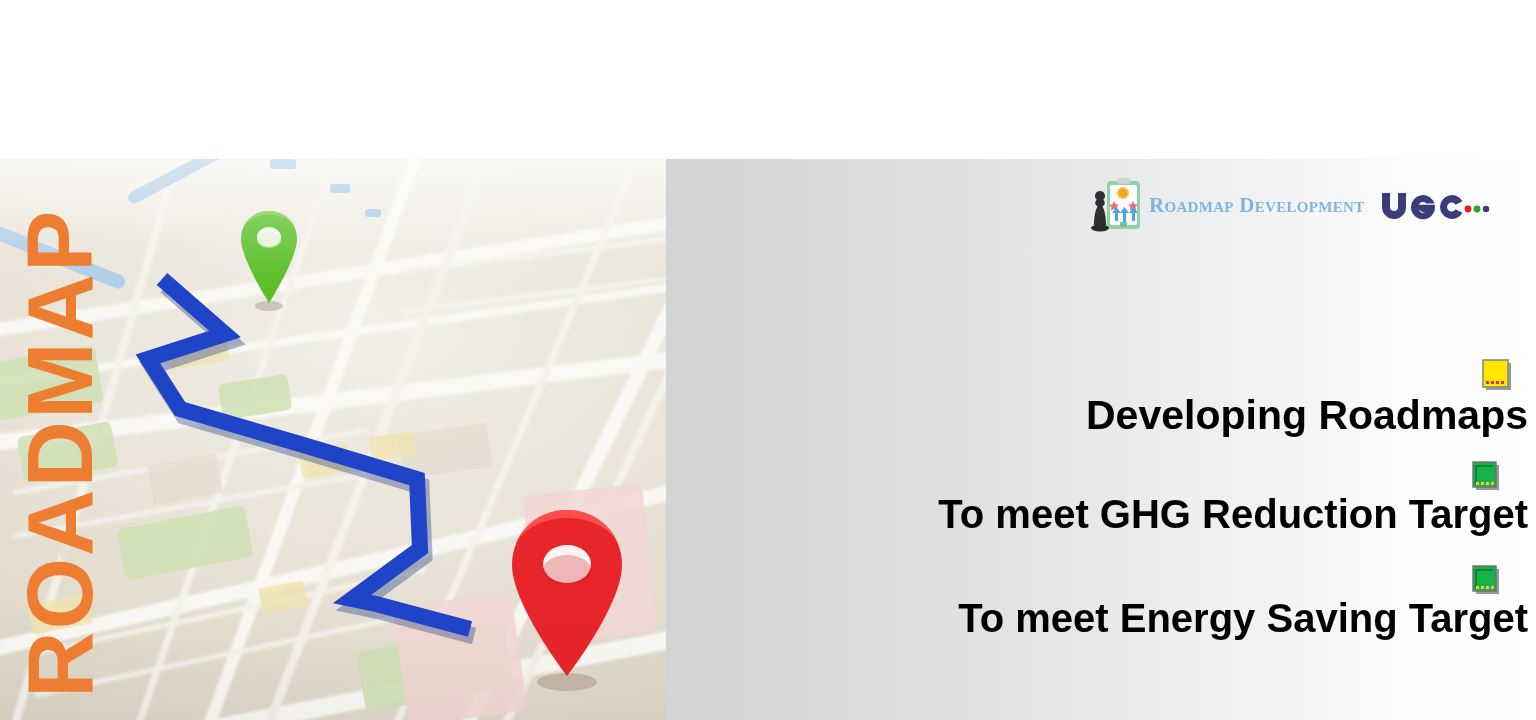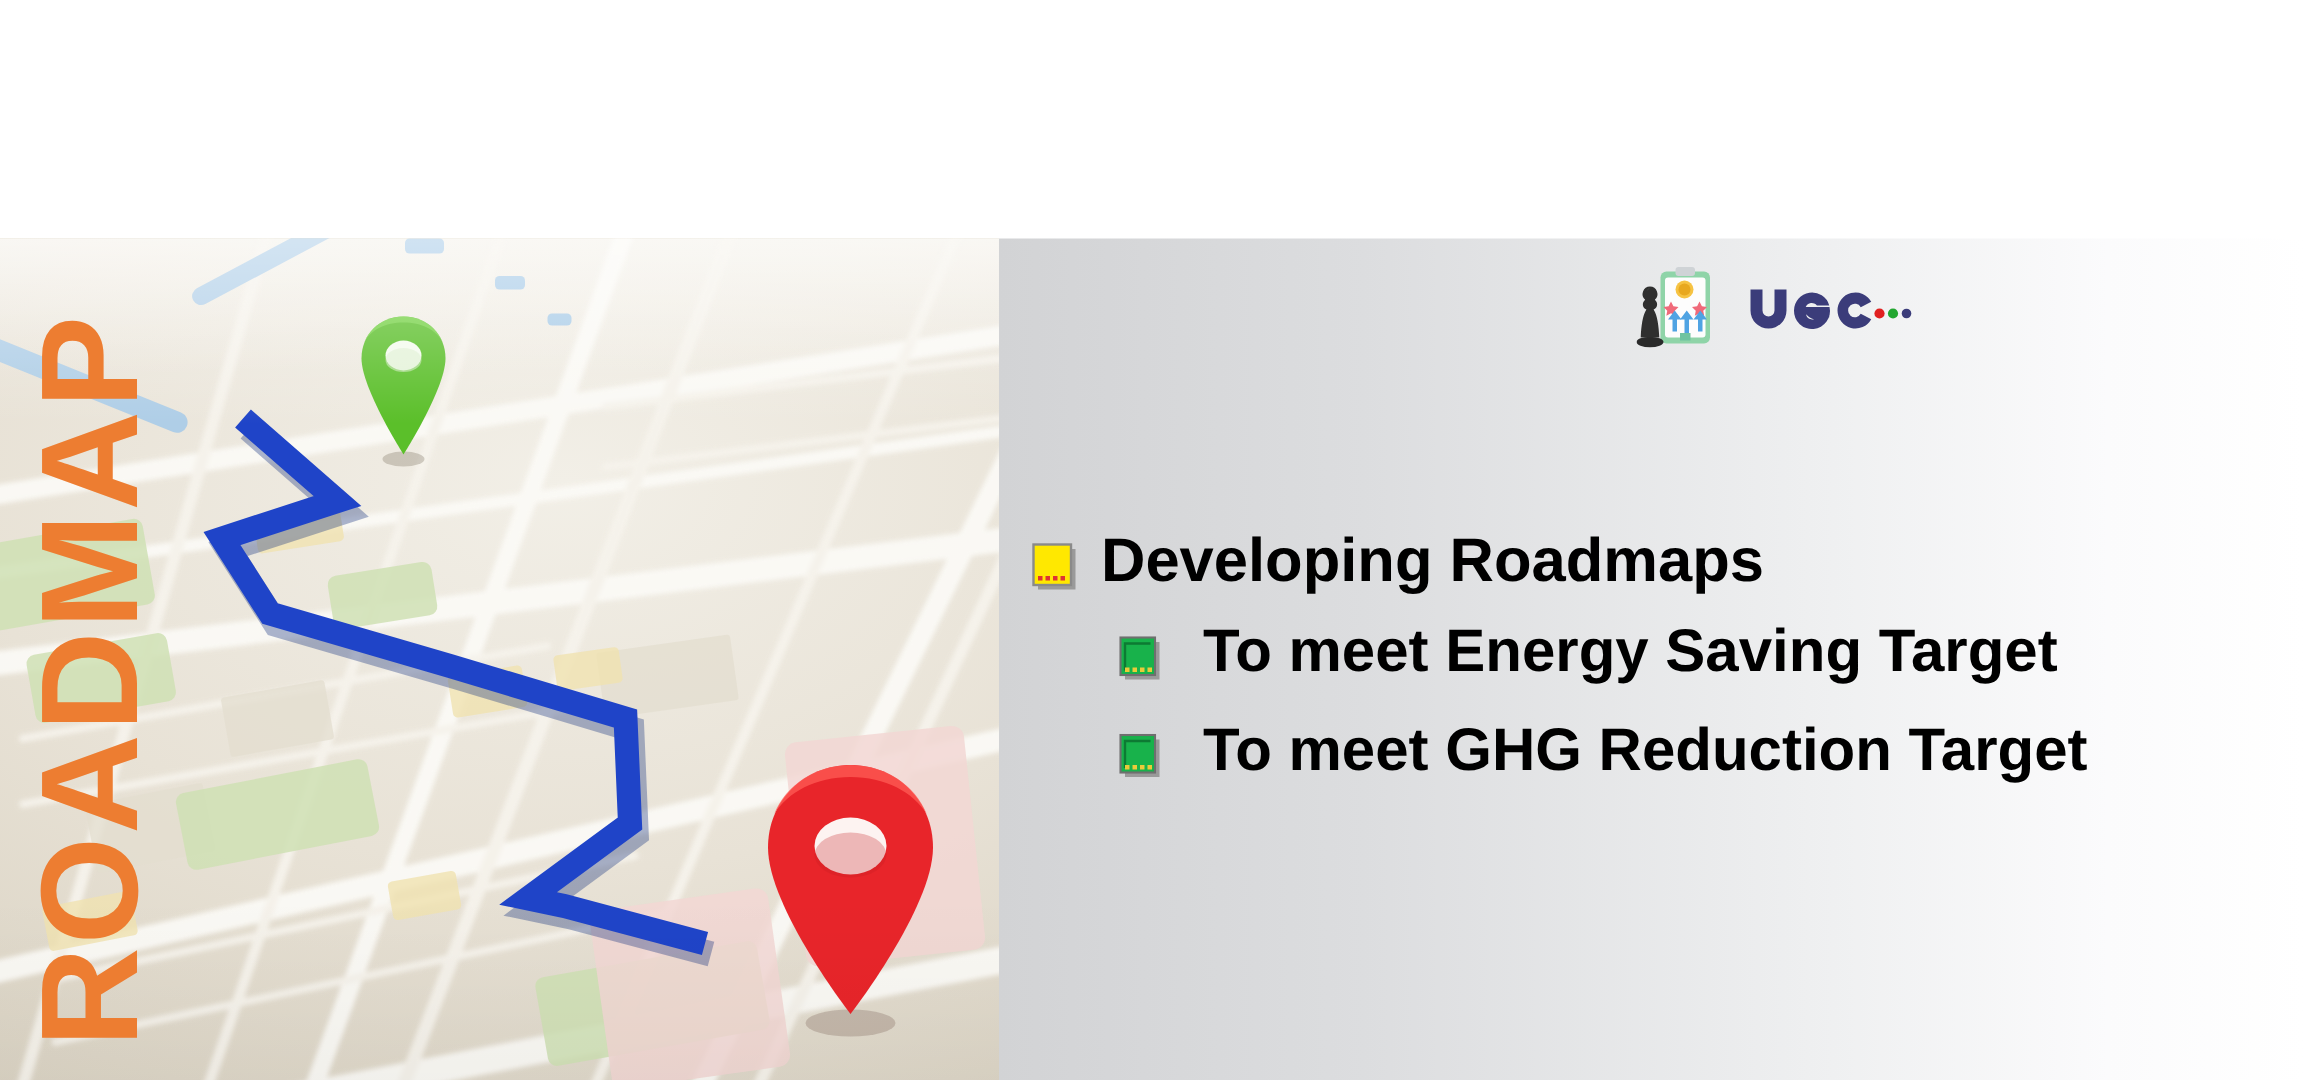--- a/index.html
+++ b/index.html
@@ -188,22 +188,23 @@
 
   
   .bullets {
     position: absolute;
     left: 22px;
     top: 190px;
     width: 840px;
   }
   .bullet-row {
     display: flex;
-    align-items: center;
+    align-items: flex-end;
     margin-bottom: 14px;
+    flex-direction: column;
   }
   .bullet-row.level2 {
     margin-left: 58px;
     margin-bottom: 18px;
   }
   .bullet-row.last { margin-bottom: 0; }
 
   .bullet-icon { flex: none; margin-right: 16px; }
   .bullet-icon.l1 { width: 30px; height: 32px; margin-top: 10px; }
   .bullet-icon.l2 { width: 28px; height: 30px; margin-top: 8px; margin-right: 28px; }
@@ -324,20 +325,21 @@
             <path d="M24 44 l0-8 -3 0 4.5-6 4.5 6 -3 0 0 8z" fill="#4fa3e3"></path>
             <path d="M32 46 l0-10 -3 0 4.5-6 4.5 6 -3 0 0 10z" fill="#4fa3e3"></path>
             <path d="M41 44 l0-8 -3 0 4.5-6 4.5 6 -3 0 0 8z" fill="#4fa3e3"></path>
             <rect x="29" y="45" width="7" height="5" fill="#6fc3a0"></rect>
 
             <ellipse cx="9" cy="51" rx="9" ry="3.5" fill="#2a2a2a"></ellipse>
             <path d="M9 14 a5 5 0 0 1 3.2 8.8 c2.4 2 2 5.2 -.8 6.6 c2.6 4 3.4 11 3.8 18.6 h-12.4 c.4-7.6 1.2-14.6 3.8-18.6 c-2.8-1.4 -3.2-4.6 -.8-6.6 A5 5 0 0 1 9 14 Z" fill="#2f2f2f"></path>
             <path d="M7 16.5 a3 3 0 0 1 2.4-1.4 c-1.6 .4-2.6 1.8-2.4 1.4z" fill="#6a6a6a"></path>
           </svg>
           <div class="ghg-text">
+            <div class="ghg-line">Roadmap Development</div>
           </div>
         </div>
 
         <svg class="uec-logo" viewBox="0 0 112 40">
 
           <path d="M4 8 v14 a12 12 0 0 0 24 0 v-14 h-8 v14 a4 4 0 0 1 -8 0 v-14 z" fill="#3B3C7A"></path>
 
           <path d="M33 22 a12 12 0 0 1 23.5-3.4 h-8.2 a4.4 4.4 0 0 0 -7.5 1.1 h15.9 a12 12 0 1 1 -23.7 2.3 z
                    M41 24.5 a4.4 4.4 0 0 0 7.9 1.6 h8 A12 12 0 0 1 41 24.5 z" fill="#3B3C7A"></path>
 
@@ -354,45 +356,45 @@
         <div class="bullet-row">
           <svg class="bullet-icon l1" viewBox="0 0 30 32">
             <rect x="4" y="4" width="25" height="27" fill="#9a9a9a"></rect>
             <rect x="1" y="1" width="25" height="27" fill="#FFE800" stroke="#8a8a8a" stroke-width="1.6"></rect>
             <rect x="4" y="22" width="3" height="3" fill="#D33"></rect>
             <rect x="9" y="22" width="3" height="3" fill="#D33"></rect>
             <rect x="14" y="22" width="3" height="3" fill="#D33"></rect>
             <rect x="19" y="22" width="3" height="3" fill="#D33"></rect>
           </svg>
           <div class="bullet-text l1">Developing Roadmaps</div>
+        </div>
+
+        <div class="bullet-row level2">
+          <svg class="bullet-icon l2" viewBox="0 0 28 30">
+            <rect x="4" y="4" width="23" height="25" fill="#9a9a9a"></rect>
+            <rect x="1" y="1" width="23" height="25" fill="#18B24B" stroke="#6f6f6f" stroke-width="1.4"></rect>
+            <path d="M4 23 v-18 h17" fill="none" stroke="#0d7a33" stroke-width="1.6"></path>
+            <rect x="4" y="21" width="3" height="3" fill="#EACB3A"></rect>
+            <rect x="9" y="21" width="3" height="3" fill="#EACB3A"></rect>
+            <rect x="14" y="21" width="3" height="3" fill="#EACB3A"></rect>
+            <rect x="19" y="21" width="3" height="3" fill="#EACB3A"></rect>
+          </svg>
+          <div class="bullet-text l2">To meet GHG Reduction Target</div>
         </div>
 
         <div class="bullet-row level2">
           <svg class="bullet-icon l2" viewBox="0 0 28 30">
             <rect x="4" y="4" width="23" height="25" fill="#9a9a9a"></rect>
             <rect x="1" y="1" width="23" height="25" fill="#18B24B" stroke="#6f6f6f" stroke-width="1.4"></rect>
             <path d="M4 23 v-18 h17" fill="none" stroke="#0d7a33" stroke-width="1.6"></path>
             <rect x="4" y="21" width="3" height="3" fill="#EACB3A"></rect>
             <rect x="9" y="21" width="3" height="3" fill="#EACB3A"></rect>
             <rect x="14" y="21" width="3" height="3" fill="#EACB3A"></rect>
             <rect x="19" y="21" width="3" height="3" fill="#EACB3A"></rect>
           </svg>
           <div class="bullet-text l2">To meet Energy Saving Target</div>
         </div>
 
-        <div class="bullet-row level2">
-          <svg class="bullet-icon l2" viewBox="0 0 28 30">
-            <rect x="4" y="4" width="23" height="25" fill="#9a9a9a"></rect>
-            <rect x="1" y="1" width="23" height="25" fill="#18B24B" stroke="#6f6f6f" stroke-width="1.4"></rect>
-            <path d="M4 23 v-18 h17" fill="none" stroke="#0d7a33" stroke-width="1.6"></path>
-            <rect x="4" y="21" width="3" height="3" fill="#EACB3A"></rect>
-            <rect x="9" y="21" width="3" height="3" fill="#EACB3A"></rect>
-            <rect x="14" y="21" width="3" height="3" fill="#EACB3A"></rect>
-            <rect x="19" y="21" width="3" height="3" fill="#EACB3A"></rect>
-          </svg>
-          <div class="bullet-text l2">To meet GHG Reduction Target</div>
-        </div>
-
 
       </div>
     </div>
   </div>
 </div>
 
 </body></html>

